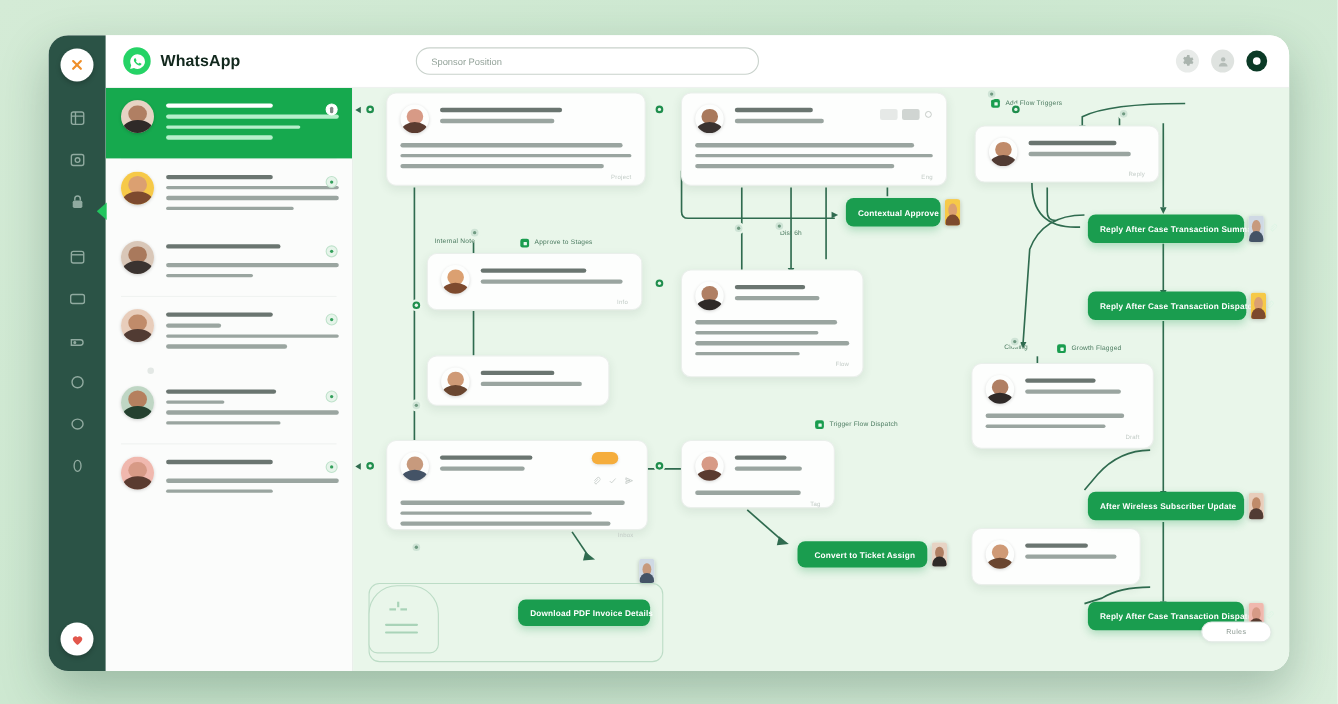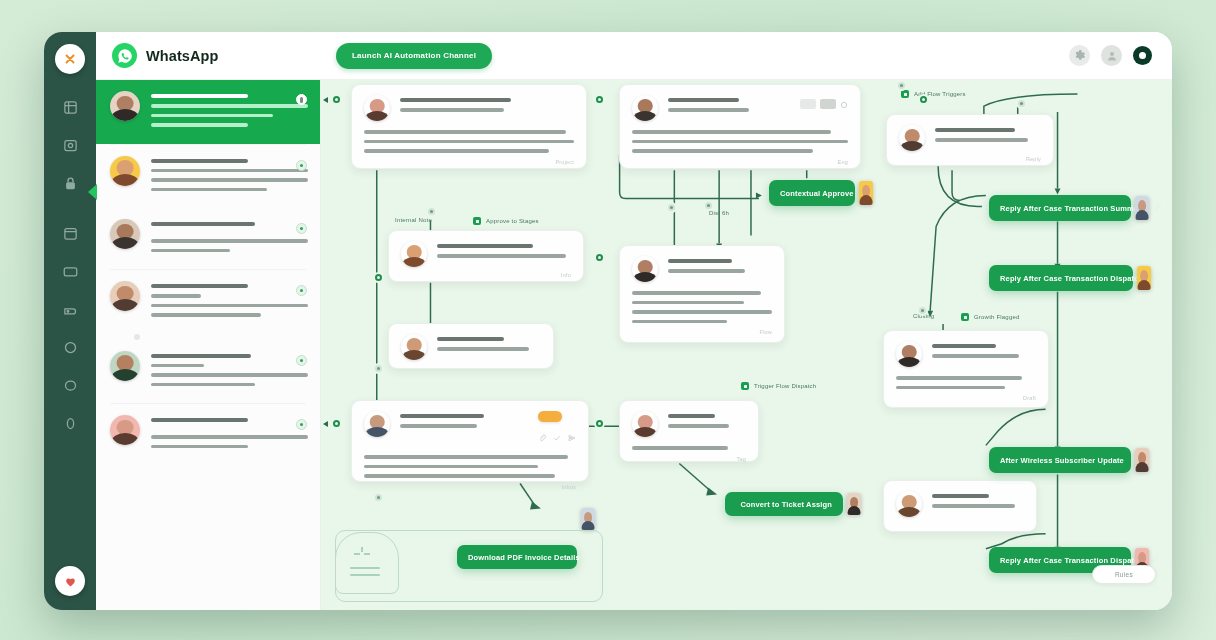--- a/index.html
+++ b/index.html
@@ -346,22 +346,24 @@
     <div id="topbar">
       <div id="brand">
         <div id="wa-logo">
           <svg viewBox="0 0 24 24">
               <path d="M12 2a10 10 0 00-8.6 15L2 22l5.2-1.3A10 10 0 1012 2zm5.3 14.1c-.2.6-1.2 1.2-1.7 1.2-.5.1-1 .1-1.6-.1-.4-.1-.9-.3-1.5-.6-2.6-1.1-4.3-3.8-4.4-4-.1-.2-1-1.4-1-2.6s.6-1.8.9-2.1c.2-.2.5-.3.7-.3h.5c.2 0 .4 0 .6.5l.8 2c.1.1.1.3 0 .5l-.3.4-.3.4c-.1.1-.2.3 0 .5.1.2.6 1 1.3 1.6.9.8 1.6 1 1.9 1.2.2.1.4.1.5-.1l.7-.8c.2-.2.3-.2.5-.1l2 .9c.2.1.4.2.4.3.1.2.1.6-.1 1.2z"></path>
             </svg>
         </div>
         <div id="brand-name">WhatsApp</div>
       </div>
 
-
-      <button id="cta-button">Launch AI Automation Channel</button>
+      <div id="search-wrap">
+        <input id="search-input" type="text" placeholder="Sponsor Position" style="">
+      </div>
+
 
       <div id="topbar-actions">
         <div class="tb-circle" id="gear-btn">
           <svg viewBox="0 0 24 24">
               <path d="M12 8.4A3.6 3.6 0 1012 15.6 3.6 3.6 0 0012 8.4zm8.2 3.6c0-.5 0-.9-.1-1.3l2-1.5-2-3.4-2.3.9c-.6-.5-1.3-.9-2-1.2L15.4 2h-3.9l-.4 2.5c-.7.3-1.4.7-2 1.2l-2.3-.9-2 3.4 2 1.5c-.1.4-.1.8-.1 1.3s0 .9.1 1.3l-2 1.5 2 3.4 2.3-.9c.6.5 1.3.9 2 1.2l.4 2.5h3.9l.4-2.5c.7-.3 1.4-.7 2-1.2l2.3.9 2-3.4-2-1.5c.1-.4.1-.8.1-1.3z"></path>
             </svg>
         </div>
         <div class="tb-circle" id="avatar-btn">
           <svg viewBox="0 0 24 24">
               <circle cx="12" cy="8" r="4"></circle>
@@ -707,21 +709,21 @@
             </div>
             <div class="action" style="left: 668px; top: 367px; width: 142px; height: 26px;">
               <span class="action-label">After Wireless Subscriber Update</span>
               <span class="clip"><svg viewBox="0 0 24 24">
                   <path d="M17 8l-7 7a3 3 0 104 4l7-7a5 5 0 10-7-7l-7 7"></path>
                 </svg></span>
             </div>
             <div class="thumb" style="left: 814px; top: 368px; width: 14px; height: 24px;">
               <div class="face f8" style="position:absolute;inset:0"></div>
             </div>
-            <div class="action" style="left: 136px; top: 427px; width: 120px; height: 24px; margin-top: 38px;">
+            <div class="action" style="left: 150px; top: 427px; width: 120px; height: 24px; margin-top: 38px;">
               <span class="action-label">Download PDF Invoice Details</span>
             </div>
             <div class="thumb" style="left: 260px; top: 428px; width: 14px; height: 22px;">
               <div class="face f4" style="position:absolute;inset:0"></div>
             </div>
             <div class="action" style="left: 404px; top: 412px; width: 118px; height: 24px; text-align: right;">
               <span class="action-label">Convert to Ticket Assign</span>
             </div>
             <div class="thumb" style="left: 526px; top: 413px; width: 14px; height: 22px;">
               <div class="face f3" style="position:absolute;inset:0"></div>

